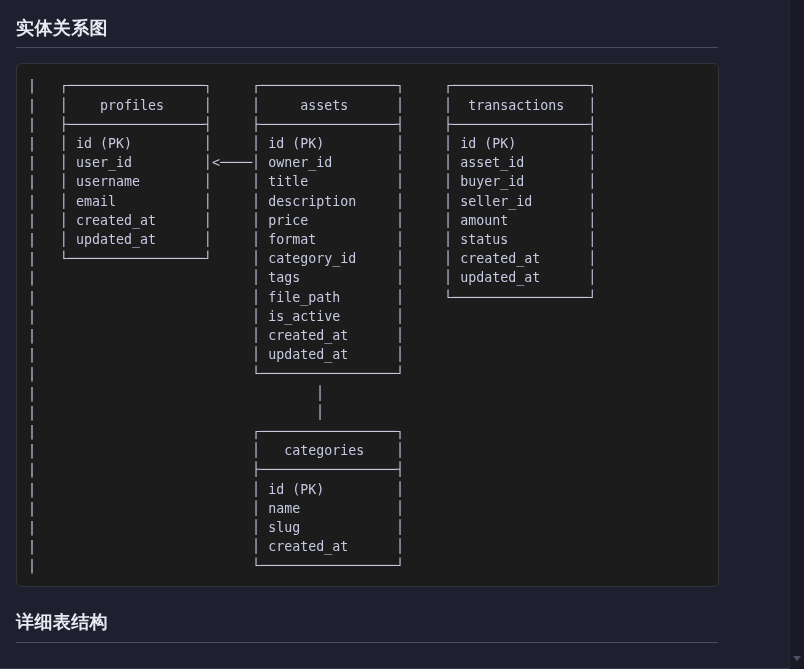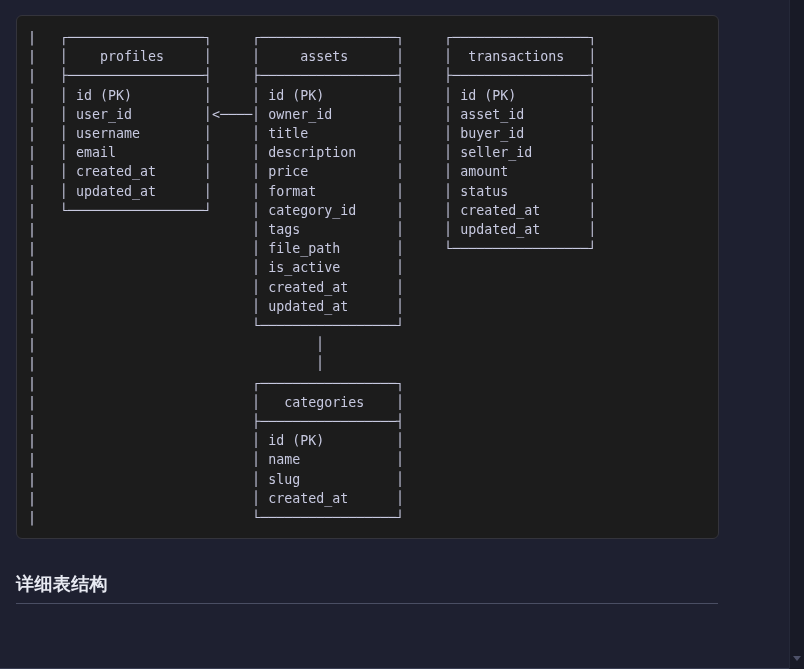--- a/index.html
+++ b/index.html
@@ -54,21 +54,21 @@
     font-weight: bold;
     letter-spacing: 0.4px;
     padding: 0 0 7px 0;
     margin: 0;
     border-bottom: 1px solid #4a4e63;
     width: 702px;
     margin-left: 16px;
     line-height: 1.35;
   }
   #heading-er { margin-top: 16px; }
-  #heading-tables { margin-top: 33px; }
+  #heading-tables { margin-top: 23px; }
 
   .code-block {
     margin: 15px 0 0 16px;
     width: 703px;
     height: 524px;
     background: #1c1c1c;
     border: 1px solid #34343c;
     border-radius: 6px;
     box-sizing: border-box;
     overflow: hidden;
@@ -94,20 +94,21 @@
     width: 789px;
     height: 1px;
     background: #3a3e52;
   }
 </style>
 </head>
 <body>
 
 <div class="page">
 
+  <h2 class="section-heading" id="heading-er">实体关系图</h2>
 
   <div class="code-block">
     <pre class="ascii">|   ┌─────────────────┐     ┌─────────────────┐     ┌─────────────────┐
 |   │    profiles     │     │     assets      │     │  transactions   │
 |   ├─────────────────┤     ├─────────────────┤     ├─────────────────┤
 |   │ id (PK)         │     │ id (PK)         │     │ id (PK)         │
 |   │ user_id         │&lt;────│ owner_id        │     │ asset_id        │
 |   │ username        │     │ title           │     │ buyer_id        │
 |   │ email           │     │ description     │     │ seller_id       │
 |   │ created_at      │     │ price           │     │ amount          │

